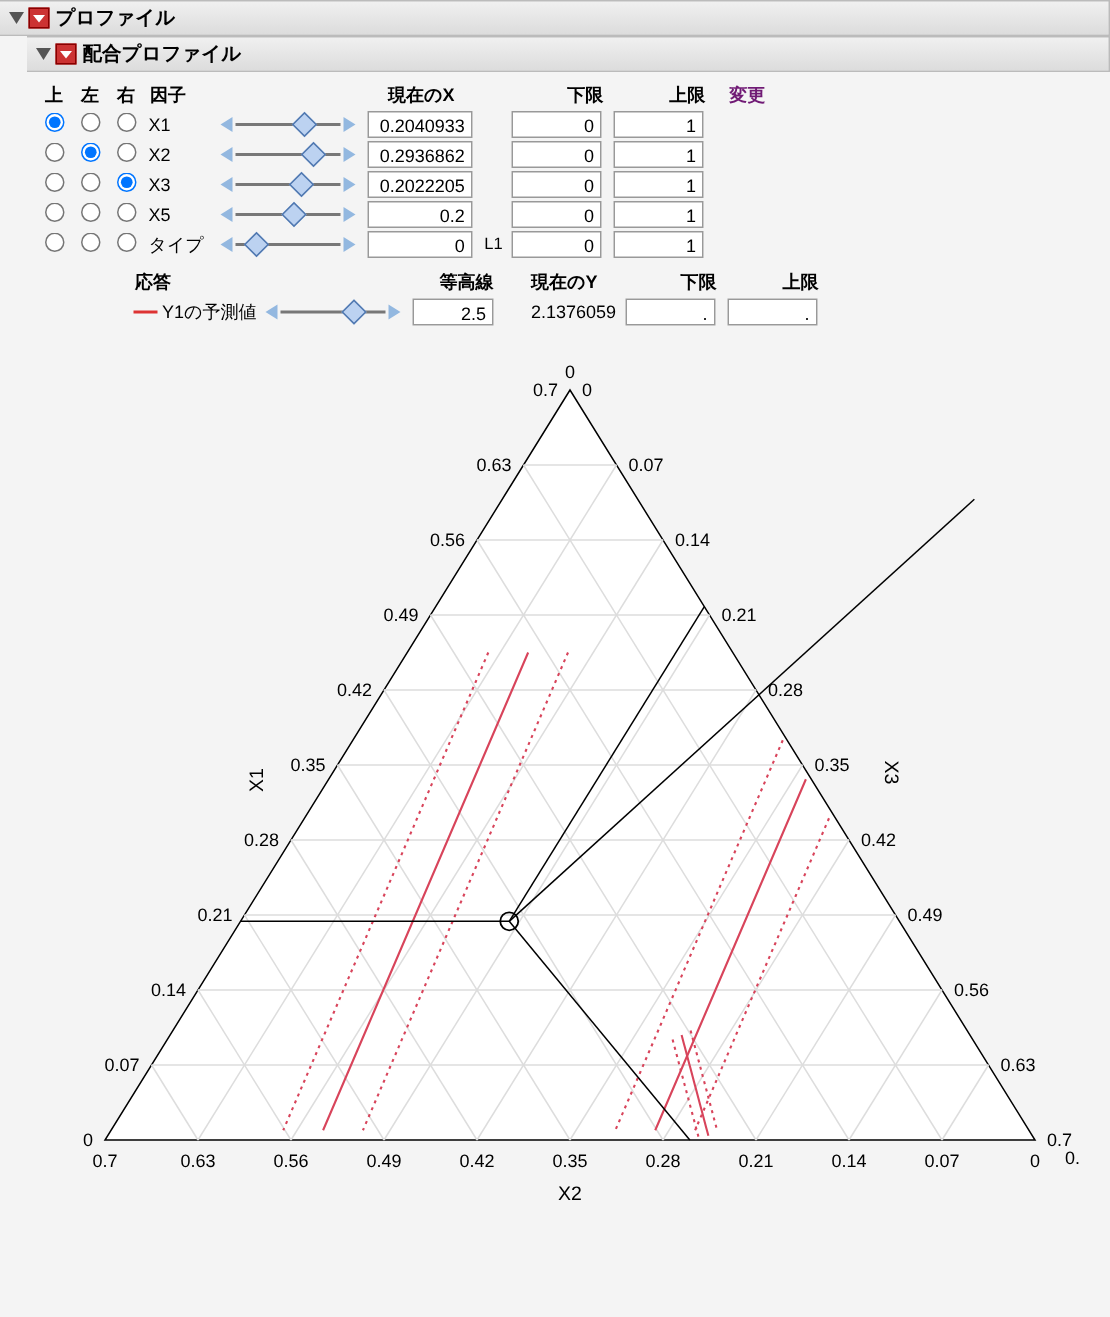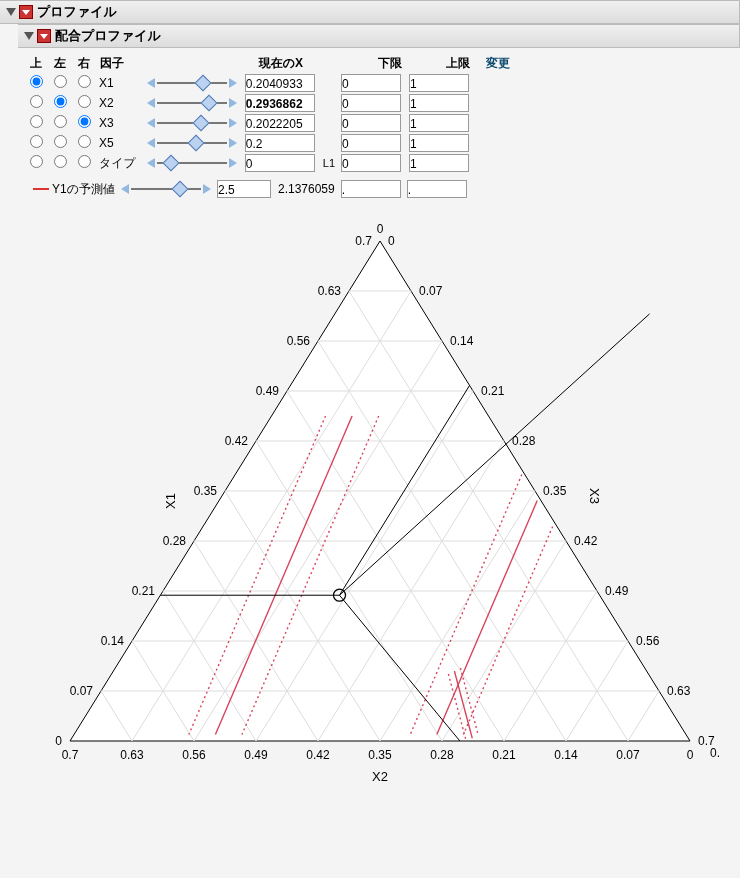--- a/index.html
+++ b/index.html
@@ -99,24 +99,25 @@
     background:#bcd2f1;
     border:1px solid #5078b0;
     transform: rotate(45deg);
   }
   .numbox {
     border:1px solid #999;
     background:#fff;
     font-size:12px;
     height:18px;
     line-height:18px;
+    text-align:right;
     padding-right:4px;
     box-sizing:border-box;
   }
-  .link { color:#0c4a6e; cursor:pointer; }
+  .link { color:#701a75; cursor:pointer; }
   .resp-line { display:inline-block; width:16px; height:0; border-top:2px solid #d33; vertical-align:middle; margin-right:3px;}
   .plot-area {
     margin: 12px 0 0 40px;
   }
 </style>
 </head>
 <body>
 
 <div class="panel-header">
   <span class="disclosure"></span>
@@ -175,21 +176,21 @@
           <td class="radio-cell"><input type="radio" name="col1" checked="" style=""></td>
           <td class="radio-cell"><input type="radio" name="col2" style=""></td>
           <td style="padding-right: 8px;">X2</td>
           <td>
             <div class="slider">
               <div class="track"></div>
               <div class="thumb" style="left:56px"></div>
             </div>
           </td>
           <td>
-            <div class="numbox" style="width: 70px; font-weight: bold;">0.2936862</div>
+            <div class="numbox" style="width: 70px;">0.2936862</div>
           </td>
           <td style="font-size: 11px;"></td>
           <td>
             <div class="numbox" style="width: 60px;">0</div>
           </td>
           <td>
             <div class="numbox" style="width: 60px;">1</div>
           </td>
         </tr>
         <tr>
@@ -256,20 +257,29 @@
           </td>
           <td>
             <div class="numbox" style="width: 60px;">1</div>
           </td>
         </tr>
       </tbody>
   </table>
 
   <table class="factors" style="margin-top:6px">
     <tbody>
+        <tr>
+      <th style="width:54px"></th>
+      <th style="text-align:left">応答</th>
+      <th style="width:90px"></th>
+      <th style="width:70px">等高線</th>
+      <th style="padding-left:4px;text-align:left">現在のY</th>
+      <th style="width:60px;text-align:right">下限</th>
+      <th style="width:60px;text-align:right">上限</th>
+    </tr>
     <tr>
       <td></td>
       <td><span class="resp-line"></span><span>Y1の予測値</span></td>
       <td>
             <div class="slider">
               <div class="track"></div>
               <div class="thumb" id="resp-thumb" style="left: 53px;"></div>
             </div>
           </td>
       <td>

